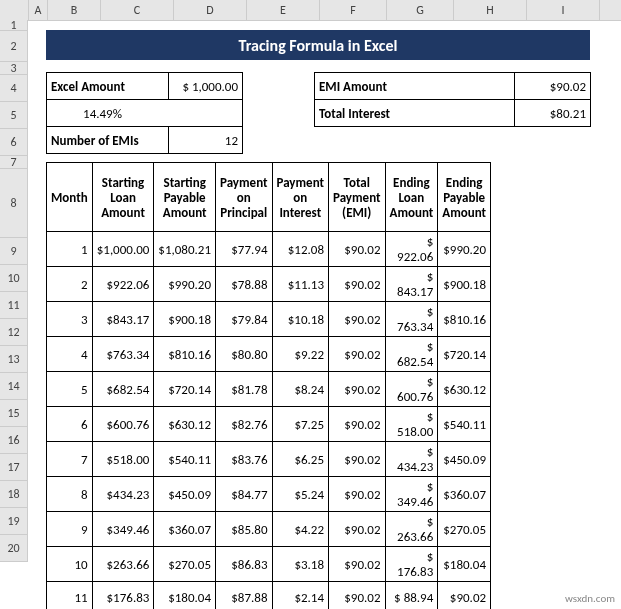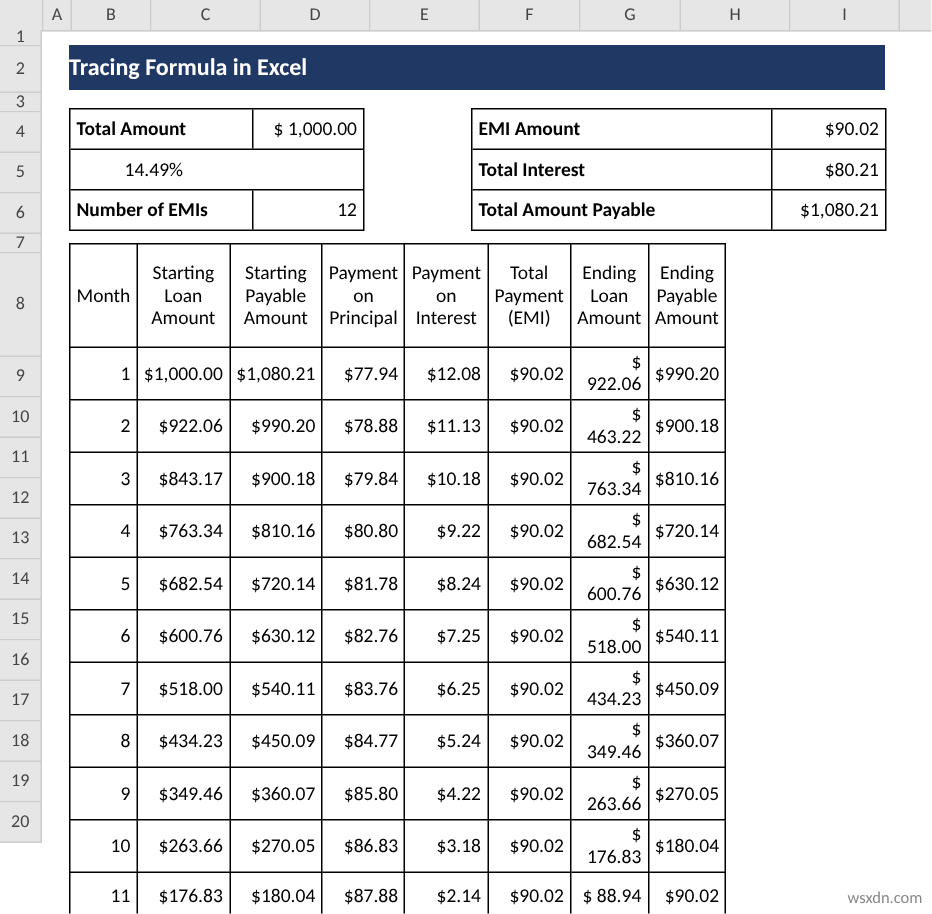--- a/index.html
+++ b/index.html
@@ -51,21 +51,21 @@
     }
     .title-cell {
       position: absolute;
       background: #1f3864;
       color: #fff;
       font-weight: bold;
       font-size: 16px;
       text-align: center;
       display: flex;
       align-items: center;
-      justify-content: flex-start;
+      justify-content: center;
     }
     .summary-box {
       position: absolute;
       border: 1px solid #000;
     }
     .summary-row {
       display: flex;
       height: 26px;
       border-bottom: 1px solid #000;
     }
@@ -88,21 +88,21 @@
     .main-table {
       position: absolute;
       border-collapse: collapse;
     }
     .main-table th, .main-table td {
       border: 1px solid #000;
       padding: 2px 4px;
       font-size: 13px;
     }
     .main-table th {
-      font-weight: normal;
+      font-weight: bold;
       text-align: center;
       vertical-align: middle;
       height: 64px;
     }
     .main-table td {
       text-align: right;
       height: 24px;
     }
     .watermark {
       position: absolute;
@@ -155,43 +155,39 @@
       <div class="rh" style="height: 26px; line-height: 26px;">20</div>
     </div>
 
   <div class="grid">
     <div class="title-cell" id="title-cell" style="left: 18px; top: 10px; width: 544px; height: 30px;">
       <span>Tracing Formula in Excel</span>
     </div>
 
     <div class="summary-box" id="sum-left" style="left: 18px; top: 52px; width: 195px;">
         <div class="summary-row" style="height: 26px;">
-          <div class="summary-label" style="width: 124px;">Total Amount</div>
+          <div class="summary-label" style="width: 124px;">Excel Amount</div>
           <div class="summary-val" style="width: 71px;">$ 1,000.00</div>
         </div>
         <div class="summary-row" style="height: 26px;">
           <div class="summary-val" style="width: 71px;">14.49%</div>
         </div>
         <div class="summary-row" style="height: 26px;">
           <div class="summary-label" style="width: 124px;">Number of EMIs</div>
           <div class="summary-val" style="width: 71px;">12</div>
         </div>
       </div>
     <div class="summary-box" id="sum-right" style="left: 286px; top: 52px; width: 275px;">
         <div class="summary-row" style="height: 26px;">
           <div class="summary-label" style="width: 204px;">EMI Amount</div>
           <div class="summary-val" style="width: 71px;">$90.02</div>
         </div>
         <div class="summary-row" style="height: 26px;">
           <div class="summary-label" style="width: 204px;">Total Interest</div>
           <div class="summary-val" style="width: 71px;">$80.21</div>
-        </div>
-        <div class="summary-row" style="height: 26px;">
-          <div class="summary-label" style="width: 204px;">Total Amount Payable</div>
-          <div class="summary-val" style="width: 71px;">$1,080.21</div>
         </div>
       </div>
 
     <table class="main-table" id="main-table" style="left: 18px; top: 142px;">
         <thead>
           <tr>
             <th style="width: 52px; text-align: center;">Month</th>
             <th style="width: 72px;">Starting Loan Amount</th>
             <th style="width: 72px;">Starting Payable Amount</th>
             <th style="width: 72px;">Payment on Principal</th>
@@ -212,21 +208,21 @@
             <td style="height: 26px;">$ 922.06</td>
             <td style="height: 26px;">$990.20</td>
           </tr>
           <tr>
             <td style="height: 26px;">2</td>
             <td style="height: 26px;">$922.06</td>
             <td style="height: 26px;">$990.20</td>
             <td style="height: 26px;">$78.88</td>
             <td style="height: 26px;">$11.13</td>
             <td style="height: 26px;">$90.02</td>
-            <td style="height: 26px;">$ 463.22</td>
+            <td style="height: 26px;">$ 843.17</td>
             <td style="height: 26px;">$900.18</td>
           </tr>
           <tr>
             <td style="height: 26px;">3</td>
             <td style="height: 26px;">$843.17</td>
             <td style="height: 26px;">$900.18</td>
             <td style="height: 26px;">$79.84</td>
             <td style="height: 26px;">$10.18</td>
             <td style="height: 26px;">$90.02</td>
             <td style="height: 26px;">$ 763.34</td>

